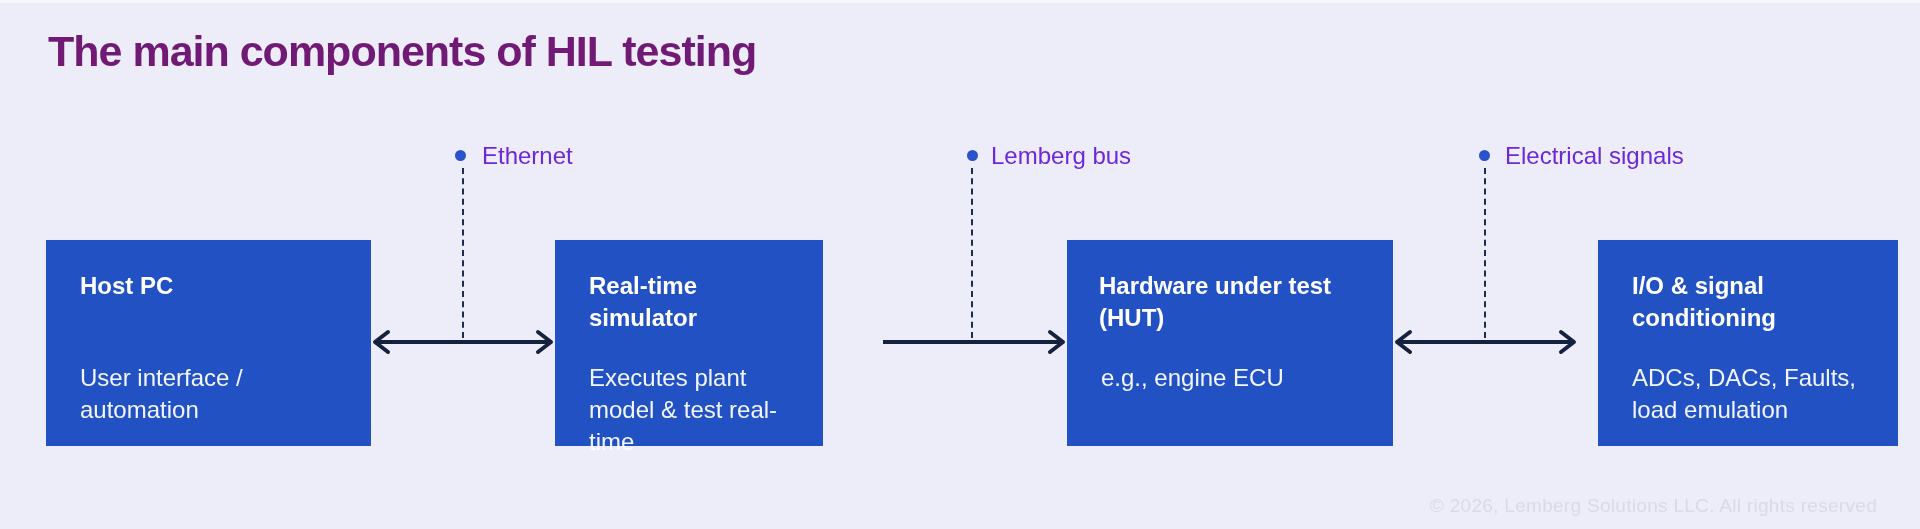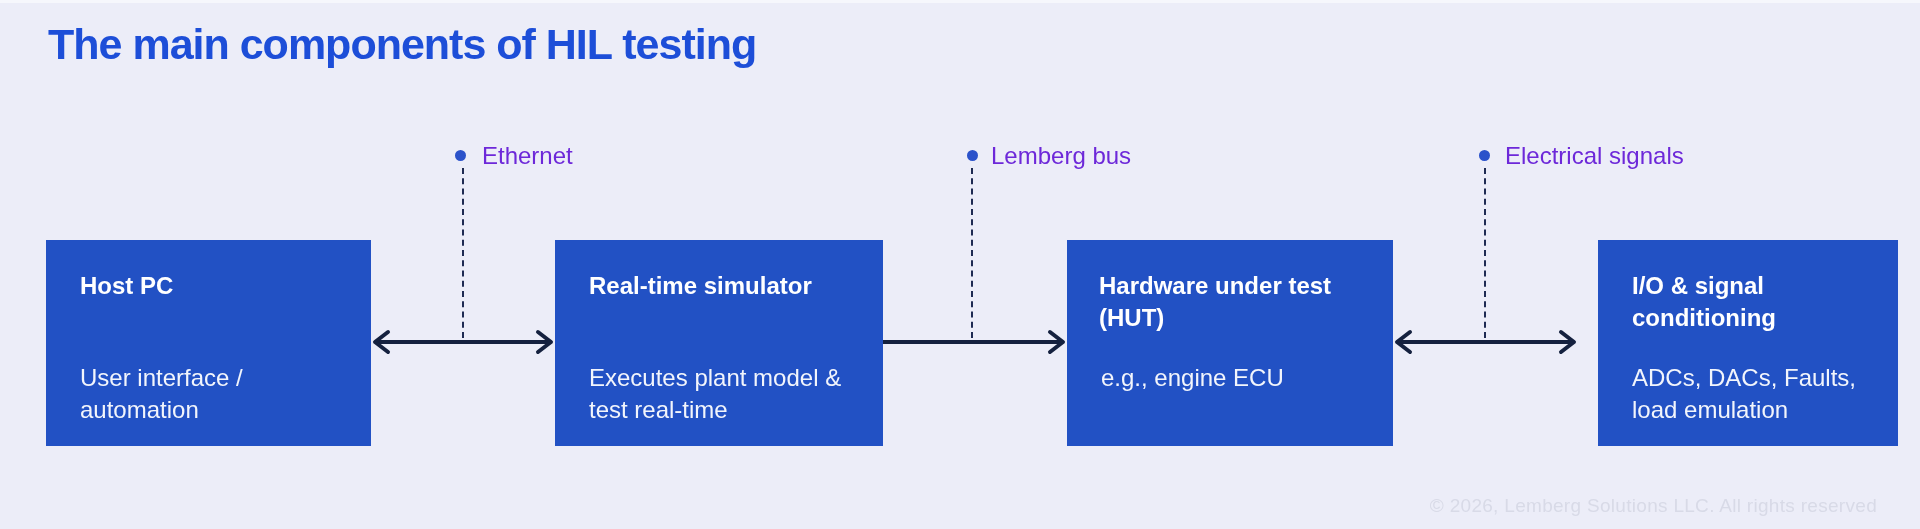--- a/index.html
+++ b/index.html
@@ -10,38 +10,38 @@
     background: #ECEDF8;
     font-family: "Liberation Sans", sans-serif;
     overflow: hidden;
   }
   .top-strip {
     position: absolute; top: 0; left: 0; right: 0; height: 3px;
     background: #F6F7FC;
   }
   .diagram-title {
     position: absolute;
-    left: 48px; top: 20px;
+    left: 48px; top: 27px;
     font-size: 43px;
     font-weight: bold;
     letter-spacing: -1px;
-    color: #1d4ed8;
+    color: #701a75;
     white-space: nowrap;
   }
   .component-box {
     position: absolute;
     top: 240px;
     height: 206px;
     background: #2251C4;
     color: #FFFFFF;
     box-sizing: border-box;
     padding: 30px 14px 0 34px;
   }
   .box-host-pc        { left: 46px;   width: 325px; }
-  .box-simulator      { left: 555px;  width: 328px; }
+  .box-simulator      { left: 555px;  width: 268px; }
   .box-hut            { left: 1067px; width: 326px; padding-left: 32px; }
   .box-io             { left: 1578px; width: 300px; margin-left: 20px; }
   .component-title {
     font-size: 24px;
     font-weight: bold;
     line-height: 32px;
   }
   .component-desc {
     position: absolute;
     left: 34px; right: 14px; top: 122px;

